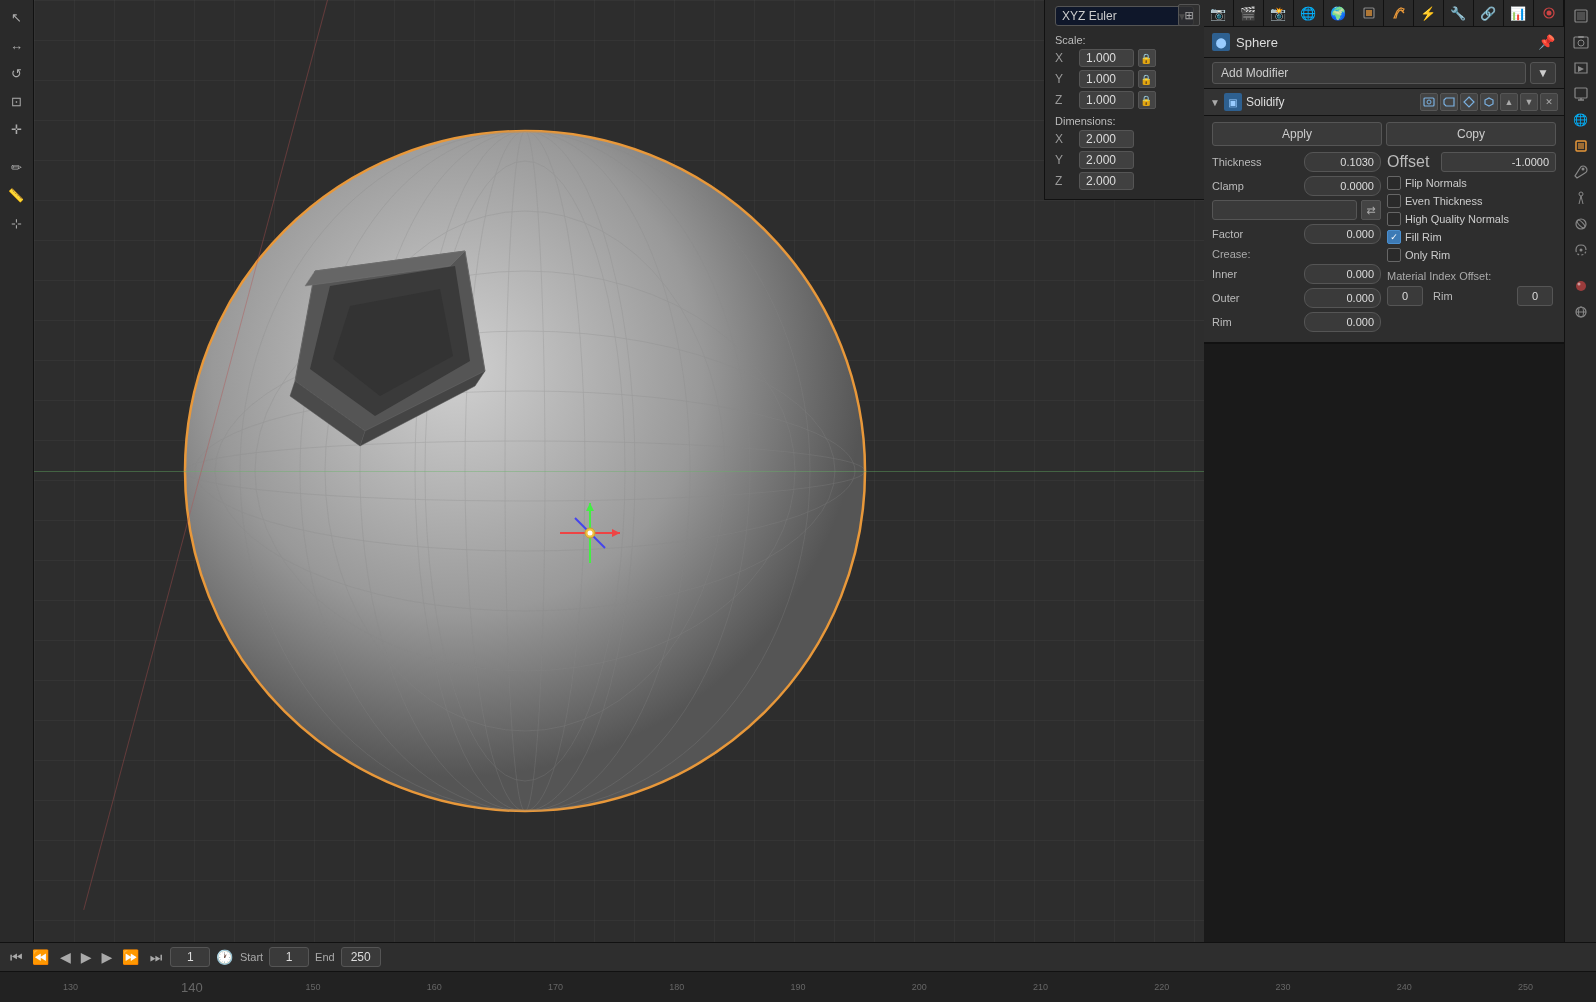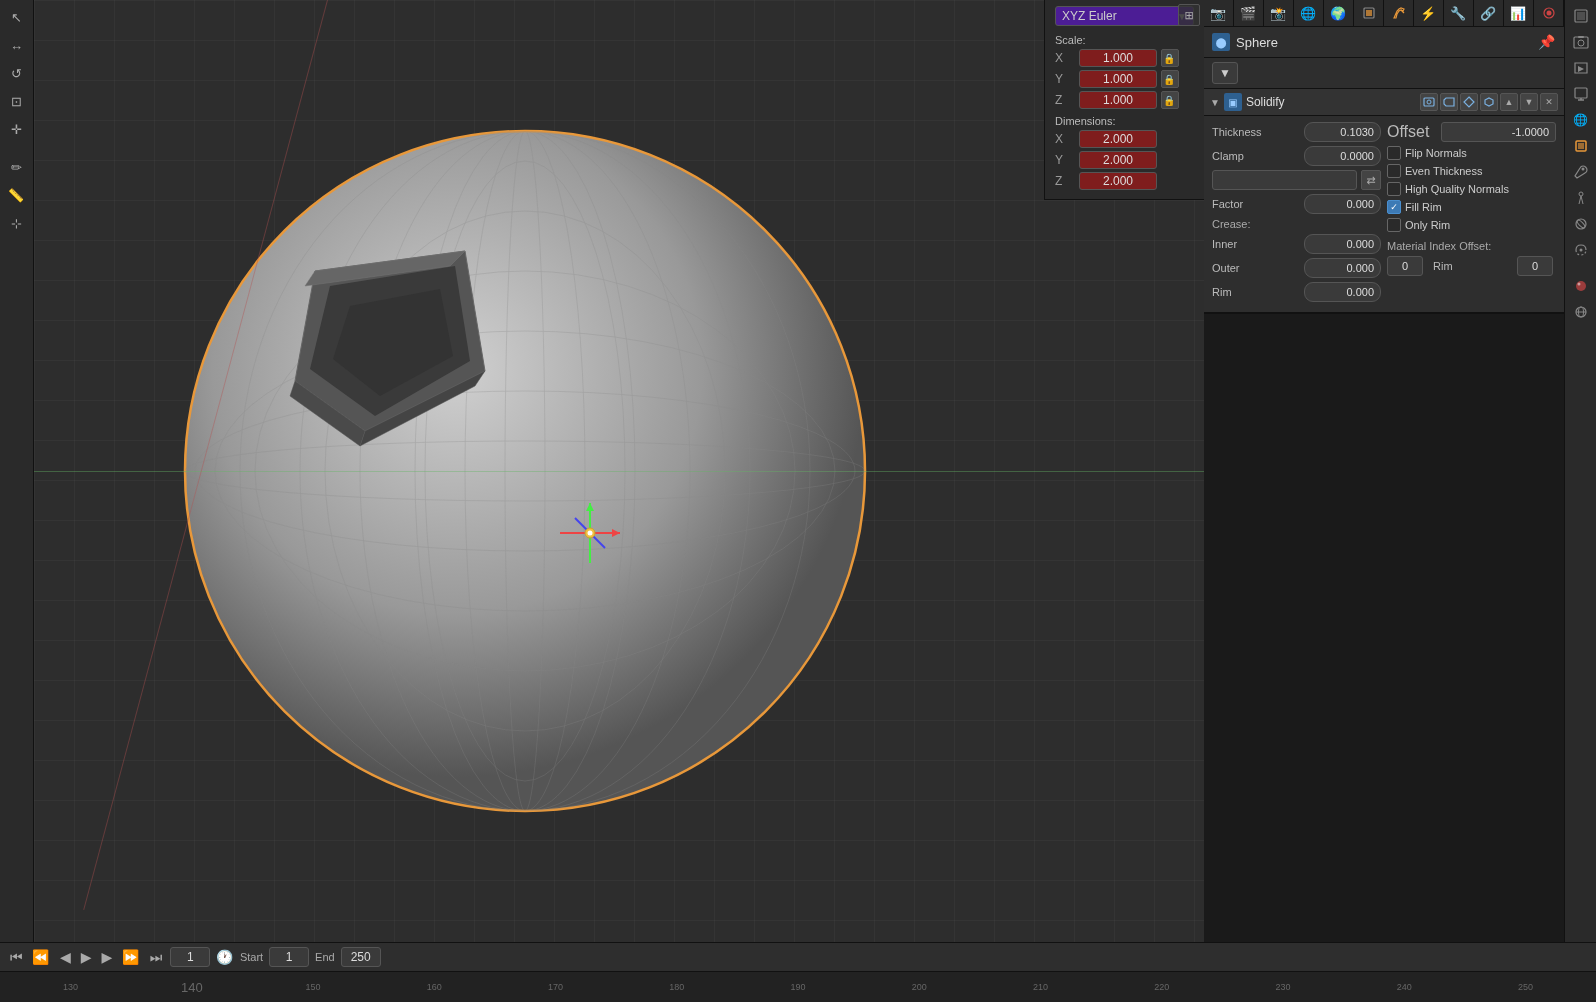--- a/index.html
+++ b/index.html
@@ -88,43 +88,43 @@
       border-left: 1px solid #111;
       border-bottom: 1px solid #111;
       padding: 6px 10px;
       min-width: 160px;
     }
 
     .info-dropdown {
       display: flex;
       align-items: center;
       justify-content: space-between;
-      background: #4c1d95;
+      background: #0f172a;
       border: 1px solid #555;
       border-radius: 3px;
       padding: 2px 6px;
       margin-bottom: 8px;
       cursor: pointer;
     }
 
     .info-row {
       display: flex;
       align-items: center;
       margin-bottom: 3px;
       gap: 4px;
     }
     .info-label {
       color: #999;
       min-width: 20px;
     }
     .info-value {
-      background: #7f1d1d;
+      background: #404040;
       border: 1px solid #555;
       border-radius: 3px;
-      padding: 1px 23px;
+      padding: 1px 6px;
       color: #ddd;
       min-width: 55px;
     }
     .info-icon-btn {
       width: 18px;
       height: 18px;
       background: #444;
       border: 1px solid #555;
       border-radius: 2px;
       display: inline-flex;
@@ -724,20 +724,21 @@
         </div>
       </div>
 
       <div class="props-header">
         <div style="width:18px;height:18px;background:#2e6090;border-radius:2px;display:flex;align-items:center;justify-content:center;font-size:10px;color:#9cf;">⬤</div>
         <span class="props-title">Sphere</span>
         <span class="props-pin">📌</span>
       </div>
 
       <div class="add-modifier-row">
+        <button class="add-modifier-btn">Add Modifier</button>
         <div class="add-modifier-dropdown">▼</div>
       </div>
 
       <div class="modifier-block">
 
         <div class="modifier-header">
           <span class="modifier-collapse">▼</span>
           <div class="modifier-icon solidify-icon">▣</div>
           <span class="modifier-name">Solidify</span>
           <div class="modifier-header-btns">
@@ -770,20 +771,24 @@
             <div class="mod-hdr-btn" title="Move Up">▲</div>
 
             <div class="mod-hdr-btn" title="Move Down">▼</div>
 
             <div class="mod-hdr-btn" title="Remove">✕</div>
           </div>
         </div>
 
         <div class="modifier-body">
 
+          <div class="apply-copy-row">
+            <button class="apply-btn">Apply</button>
+            <button class="copy-btn">Copy</button>
+          </div>
 
           <div class="mod-two-col">
 
             <div class="mod-col-left">
 
               <div class="prop-row">
                 <span class="prop-label">Thickness</span>
                 <div class="prop-value">0.1030</div>
               </div>
 

